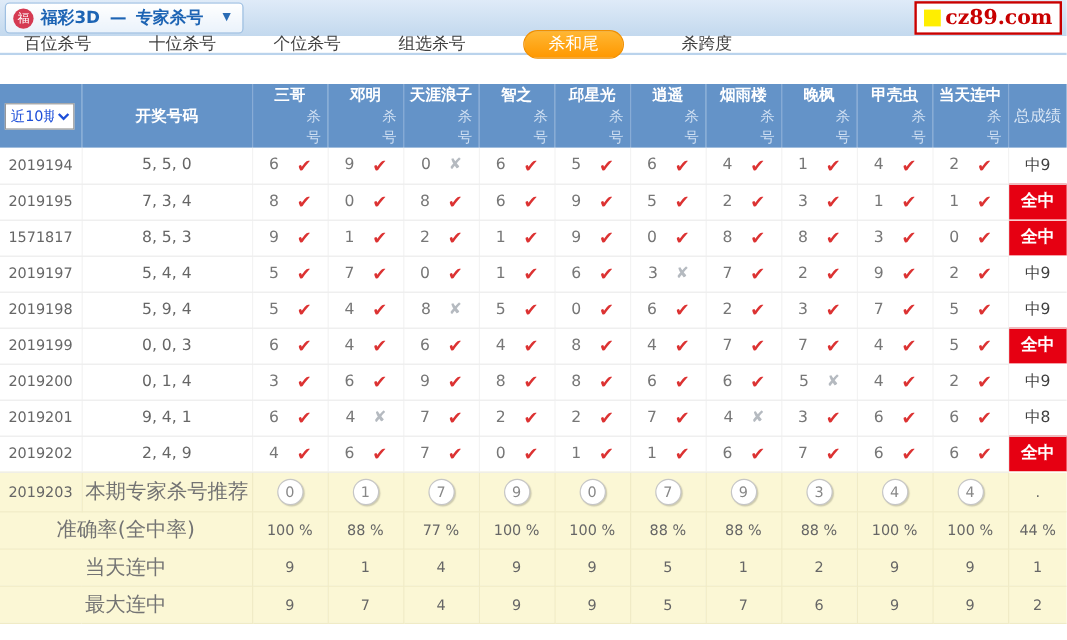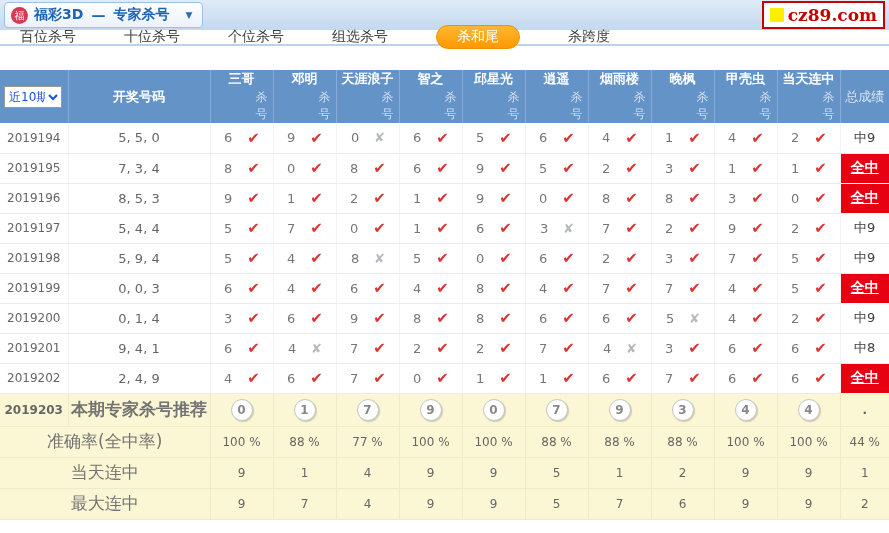--- a/index.html
+++ b/index.html
@@ -60,25 +60,25 @@
     height:30px; border-bottom:1px solid #ebebeb; border-right:1px solid #f3f3f3;
     font-size:13px; color:#666; text-align:center; vertical-align:middle;
   }
   tbody td:last-child{ border-right:none; }
   .cell-flex{ display:flex; justify-content:center; align-items:center; gap:14px; }
   .cell-num{ color:#777; font-size:13px; min-width:10px; }
   .mark-hit{ color:#dc3232; font-size:15px; font-weight:bold; }
   .mark-miss{ color:#b5bac0; font-size:13px; font-weight:bold; }
   td.period-cell{ font-size:12px; color:#666;margin-left:14px; }
   td.total-cell{ font-size:13px; color:#404040; }
-  td.total-full{ background:#e60012; color:#fff; font-weight:bold; font-size:14px; border-bottom:1px solid #fff;text-decoration:underline; }
+  td.total-full{ background:#e60012; color:#fff; font-weight:bold; font-size:14px; border-bottom:1px solid #fff; }
   tr.rec-row td, tr.stat-row td{
     background:#fbf7d5; border-bottom:1px solid #f0ebc6; border-right:1px solid #f0ebc6;
   }
-  tr.rec-row td{ height:33px;font-weight:bold; }
+  tr.rec-row td{ height:33px; }
   tr.stat-row td{ height:31px;text-align:center; }
   tr.rec-row td:last-child, tr.stat-row td:last-child{ border-right:none; }
   .rec-label, .stat-label{ font-size:17px; color:#737373; }
   .stat-val{ font-size:12px; color:#666; }
   .circle-num{
     display:inline-flex; width:22px; height:22px; border-radius:50%;
     background:#fff; border:1px solid #c6c6c6; box-shadow:1px 1px 1px rgba(0,0,0,.18);
     color:#888; font-size:12px; align-items:center; justify-content:center;
   }
 </style>
@@ -268,21 +268,21 @@
         </td>
         <td>
           <div class="cell-flex">
             <span class="cell-num">1</span>
             <span class="mark-hit">✔</span>
           </div>
         </td>
         <td class="total-cell total-full">全中</td>
       </tr>
       <tr class="data-row">
-        <td class="period-cell">2019196</td>
+        <td class="period-cell">1571817</td>
         <td>8, 5, 3</td>
         <td>
           <div class="cell-flex">
             <span class="cell-num">9</span>
             <span class="mark-hit">✔</span>
           </div>
         </td>
         <td>
           <div class="cell-flex">
             <span class="cell-num">1</span>

